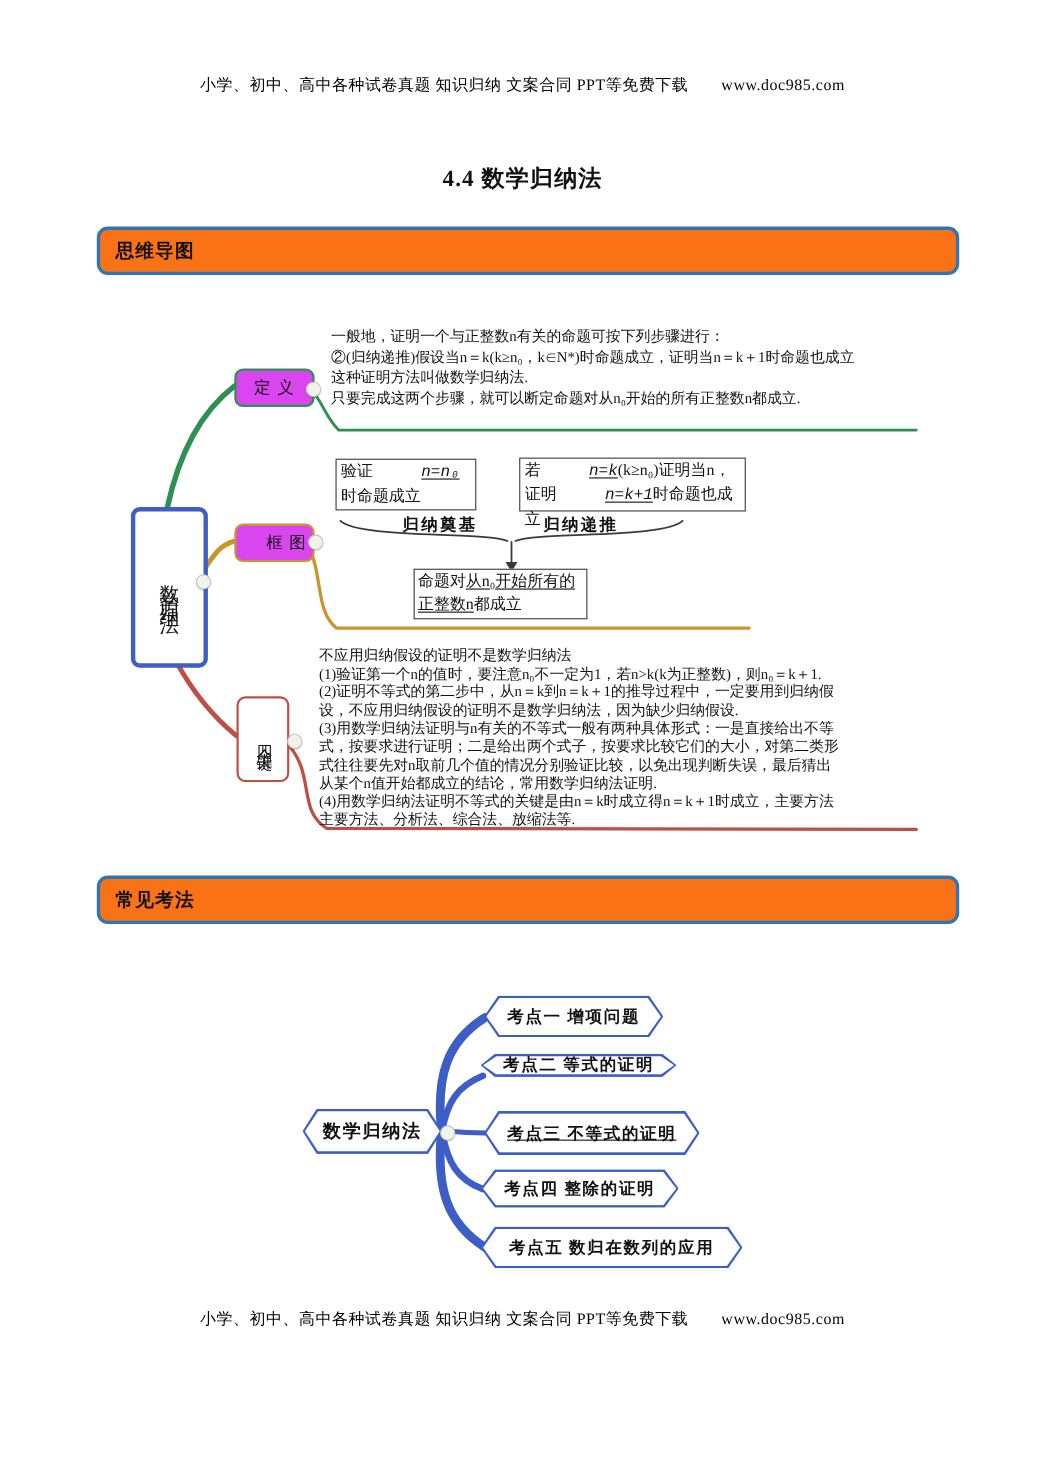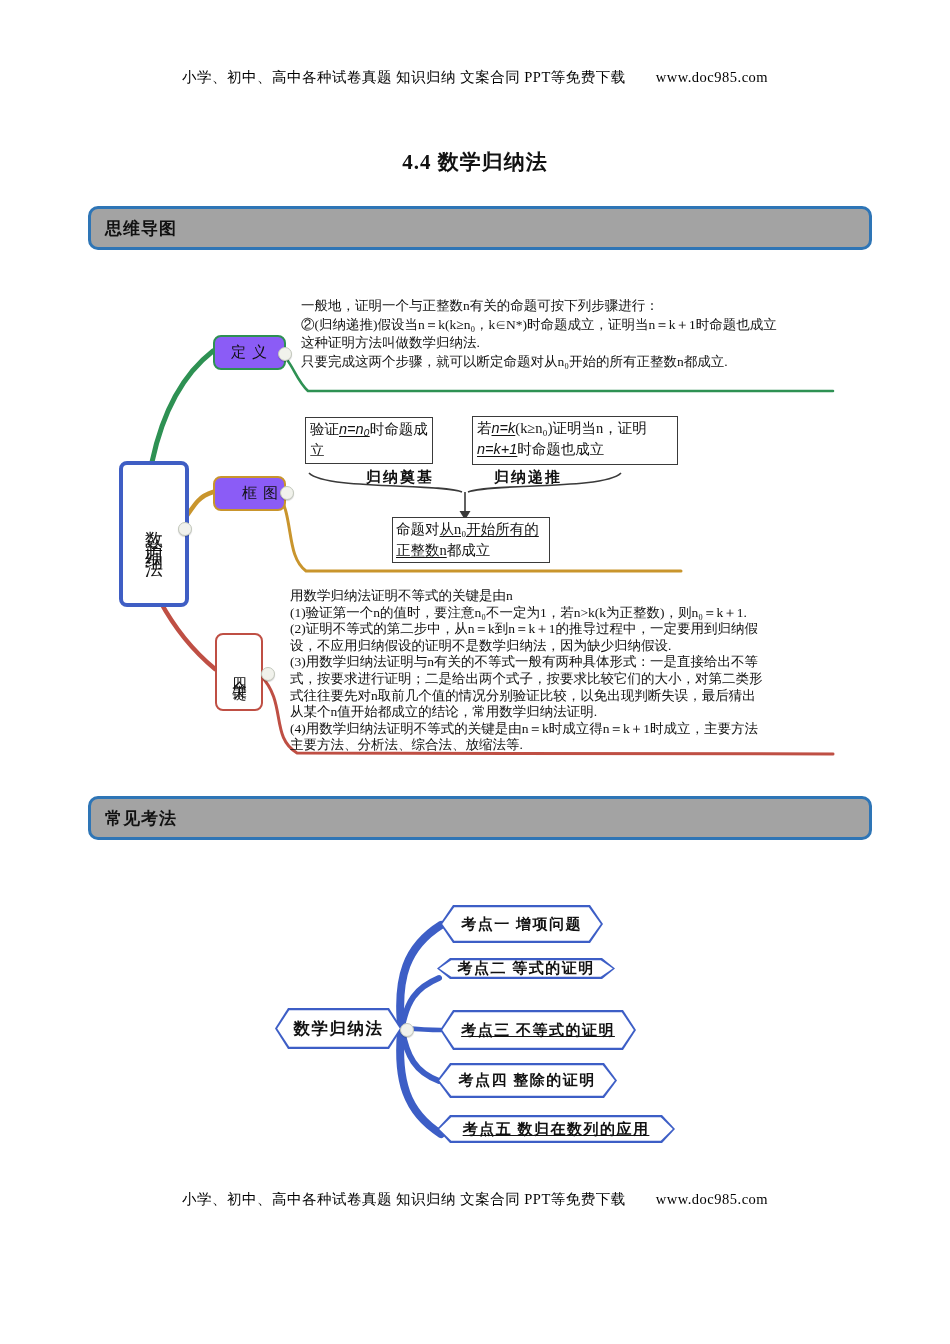--- a/index.html
+++ b/index.html
@@ -8,57 +8,57 @@
 
   
   .page-header,.page-footer{position:absolute;left:0;width:100%;text-align:center;
         font-size:14.5px;color:#000;letter-spacing:.5px;}
   .page-header{top:68px;}
   .page-footer{top:1190px;}
   .page-title{position:absolute;top:148px;left:0;width:100%;text-align:center;
         font-size:21px;font-weight:bold;letter-spacing:1px;}
 
   
-  .section-box{position:absolute;left:88px;width:778px;height:38px;background:#a3a3a3;
+  .section-box{position:absolute;left:88px;width:778px;height:38px;background:#f97316;
         border:3px solid var(--section-border,#2e75b6);border-radius:10px;
         display:flex;align-items:center;}
   .sb1{top:206px;} .sb2{top:796px;}
   .section-box .sb-label{font-size:17px;font-weight:bold;padding-left:14px;letter-spacing:1px;}
 
   
   .overlay{position:absolute;left:0;top:0;pointer-events:none;}
 
   
   .root1{position:absolute;left:119px;top:461px;width:62px;height:138px;background:#fff;
         border:4px solid var(--root-border,#3f5ec4);border-radius:8px;
         display:flex;align-items:center;justify-content:center;}
   .root1 span{writing-mode:vertical-rl;text-orientation:upright;font-size:18px;letter-spacing:7px;}
-  .mini-node{position:absolute;background:#8b5cf6;border-radius:8px;display:flex;
+  .mini-node{position:absolute;background:#d946ef;border-radius:8px;display:flex;
         align-items:center;justify-content:center;font-size:15px;letter-spacing:6px;padding-left:5px;}
   .node-def{left:213px;top:335px;width:64px;height:31px;border:2.5px solid var(--green,#2e9153);}
   .node-diag{left:213px;top:476px;width:64px;height:31px;border:2.5px solid var(--gold,#c9952d);justify-content:flex-end;}
   .node-keys{left:215px;top:633px;width:44px;height:74px;border:2.5px solid var(--red,#bf4f44);
         border-radius:8px;background:#fff;position:absolute;display:flex;align-items:center;justify-content:center;}
   .node-keys span{writing-mode:vertical-rl;text-orientation:upright;font-size:14.5px;letter-spacing:3px;}
 
   
   .def-text{position:absolute;left:301px;top:297px;}
   .def-text .line{font-size:13.5px;line-height:18.6px;white-space:nowrap;}
   .keys-text{position:absolute;left:290px;top:588px;}
   .keys-text .line{font-size:13.5px;line-height:16.6px;white-space:nowrap;}
 
   
   .fbox{position:absolute;border:1.5px solid var(--box-line,#3a3a3a);background:#fff;
         font-size:14.5px;line-height:21px;padding:1px 4px;}
   .fbox .m{font-style:italic;text-decoration:underline;text-underline-offset:2px;
-        font-family:Liberation Sans, sans-serif;}
+        font-family:Liberation Mono, monospace;margin-left:44px;}
   .fbox .u{text-decoration:underline;text-underline-offset:2px;}
   .fb-a{left:305px;top:417px;width:118px;height:43px;}
   .fb-b{left:472px;top:416px;width:196px;height:45px;}
-  .fb-r{left:392px;top:517px;width:150px;height:42px;line-height:20.5px;padding:1px 3px;}
+  .fb-r{left:376px;top:517px;width:150px;height:42px;line-height:20.5px;padding:1px 3px;}
   .fc-label{position:absolute;font-size:15px;font-weight:bold;letter-spacing:2px;}
   .fl-a{left:366px;top:468px;} .fl-b{left:494px;top:468px;}
 
   
   .dot{position:absolute;width:12px;height:12px;border-radius:50%;background:#f1f2ec;
         border:1px solid #c3c8bc;box-shadow:0 1px 1px rgba(0,0,0,.18);}
   .dot-def{left:278px;top:347px;} .dot-root{left:178px;top:522px;}
   .dot-diag{left:280px;top:486px;} .dot-keys{left:261px;top:667px;}
   .dot-exam{left:400px;top:1023px;}
 
@@ -69,21 +69,21 @@
   .hex-in{position:absolute;inset:2.2px;background:#fff;
         clip-path:polygon(12px 0,calc(100% - 12px) 0,100% 50%,calc(100% - 12px) 100%,12px 100%,0 50%);}
   .hex span{position:relative;display:flex;width:100%;height:100%;align-items:center;
         justify-content:center;font-size:15px;font-weight:600;letter-spacing:1.5px;}
   .exam-root{left:275px;top:1008px;width:127px;height:41px;}
   .exam-root span{font-size:16.5px;}
   .exam-list .hex:nth-child(1){left:440px;top:905px;width:163px;height:38px;}
   .exam-list .hex:nth-child(2){left:437px;top:958px;width:178px;height:21px;}
   .exam-list .hex:nth-child(3){left:440px;top:1010px;width:196px;height:40px;text-decoration:underline;}
   .exam-list .hex:nth-child(4){left:437px;top:1063px;width:180px;height:35px;}
-  .exam-list .hex:nth-child(5){left:437px;top:1115px;width:238px;height:28px;text-decoration:underline;}
+  .exam-list .hex:nth-child(5){left:437px;top:1115px;width:238px;height:38px;}
 </style>
 </head>
 <body>
 
 <div class="page">
 
   <div class="page-header">小学、初中、高中各种试卷真题 知识归纳 文案合同 PPT等免费下载　　www.doc985.com</div>
   <div class="page-title">4.4  数学归纳法</div>
 
   <div class="section-box sb1">
@@ -131,21 +131,21 @@
       <div class="line">只要完成这两个步骤，就可以断定命题对从n₀开始的所有正整数n都成立.</div>
     </div>
 
   <div class="fbox fb-a"><span>验证</span><span class="m">n=n₀</span><span>时命题成立</span></div>
   <div class="fbox fb-b"><span>若</span><span class="m">n=k</span><span>(k≥n₀)证明当n，</span><span>证明</span><span class="m">n=k+1</span><span>时命题也成立</span></div>
   <div class="fc-label fl-a">归纳奠基</div>
   <div class="fc-label fl-b">归纳递推</div>
   <div class="fbox fb-r"><span>命题对</span><span class="u">从n₀开始所</span><span class="u">有的正整数n</span><span>都成立</span></div>
 
   <div class="keys-text">
-      <div class="line">用数学归纳法证明不等式的关键是由n</div>
+      <div class="line">不应用归纳假设的证明不是数学归纳法</div>
       <div class="line">(1)验证第一个n的值时，要注意n₀不一定为1，若n&gt;k(k为正整数)，则n₀＝k＋1.</div>
       <div class="line">(2)证明不等式的第二步中，从n＝k到n＝k＋1的推导过程中，一定要用到归纳假</div>
       <div class="line">设，不应用归纳假设的证明不是数学归纳法，因为缺少归纳假设.</div>
       <div class="line">(3)用数学归纳法证明与n有关的不等式一般有两种具体形式：一是直接给出不等</div>
       <div class="line">式，按要求进行证明；二是给出两个式子，按要求比较它们的大小，对第二类形</div>
       <div class="line">式往往要先对n取前几个值的情况分别验证比较，以免出现判断失误，最后猜出</div>
       <div class="line">从某个n值开始都成立的结论，常用数学归纳法证明.</div>
       <div class="line">(4)用数学归纳法证明不等式的关键是由n＝k时成立得n＝k＋1时成立，主要方法</div>
       <div class="line">主要方法、分析法、综合法、放缩法等.</div>
     </div>

